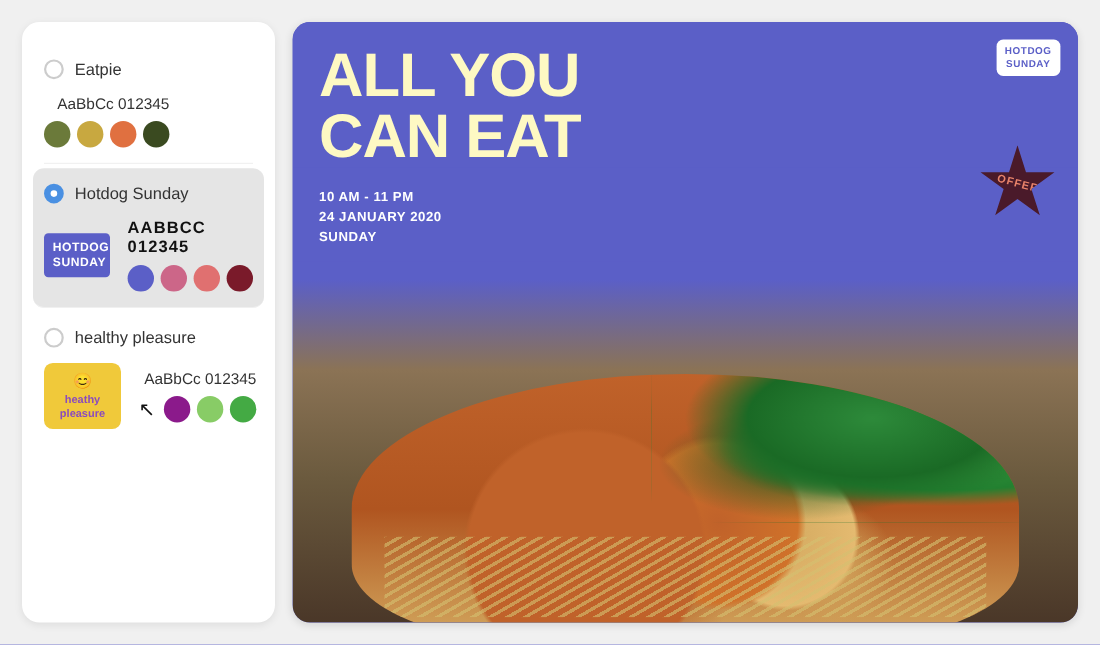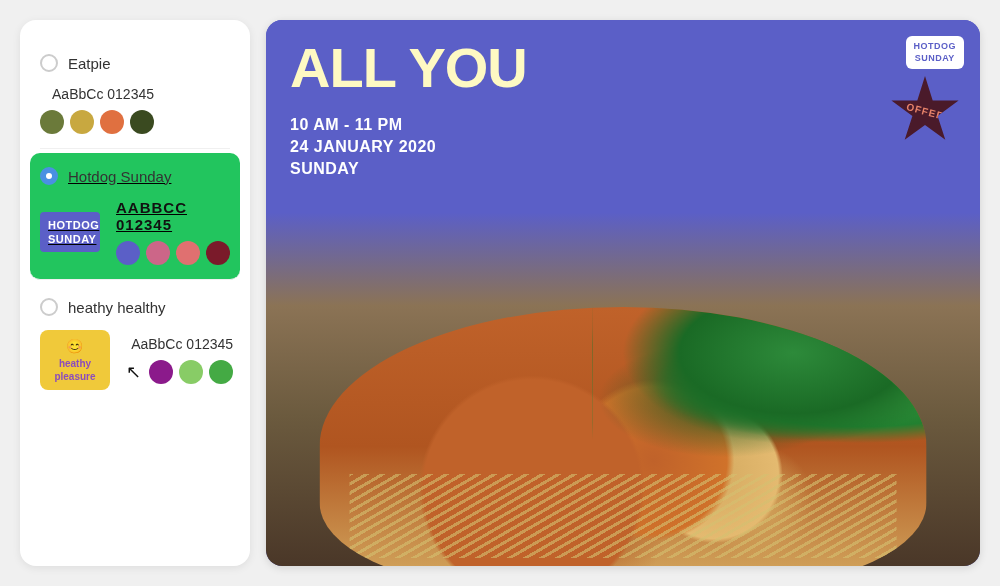--- a/index.html
+++ b/index.html
@@ -99,25 +99,24 @@
       display: flex;
       gap: 6px;
     }
     .swatch {
       width: 24px;
       height: 24px;
       border-radius: 50%;
     }
     
     .brand-section.active {
-      background: #22c55e;
+      background: #e5e5e5;
       border-radius: 10px;
       padding: 14px 10px;
       margin: 0 -10px;
-      text-decoration: underline;
     }
     .brand-logo-hotdog {
       background: #5b5fc7;
       color: white;
       font-weight: 900;
       font-size: 11px;
       padding: 6px 8px;
       border-radius: 4px;
       line-height: 1.3;
       width: 60px;
@@ -208,21 +207,21 @@
       text-transform: uppercase;
       line-height: 1.1;
     }
     .poster-details {
       display: flex;
       flex-direction: column;
       gap: 4px;
       padding-top: 4px;
     }
     .poster-detail-text {
-      font-size: 16px;
+      font-size: 12px;
       font-weight: 700;
       color: white;
       text-transform: uppercase;
       letter-spacing: 0.5px;
     }
     .poster-lines {
       display: flex;
       flex-direction: column;
       gap: 3px;
       margin-top: 6px;
@@ -360,21 +359,21 @@
             <div class="swatch" style="background:#e07070"></div>
             <div class="swatch" style="background:#7a1a2a"></div>
           </div>
         </div>
       </div>
     </div>
 
     <div class="brand-section">
       <div class="brand-header">
         <div class="radio-circle"></div>
-        <span class="brand-name">heathy healthy</span>
+        <span class="brand-name">healthy pleasure</span>
       </div>
       <div class="brand-content">
         <div class="brand-logo-healthy">
           <div class="smile-face">😊</div>
           <div>heathy</div>
           <div>pleasure</div>
         </div>
         <div class="brand-info">
           <span class="font-sample">AaBbCc 012345</span>
           <div class="color-swatches">
@@ -392,20 +391,21 @@
   </div>
 
   <div class="right-panel">
     <div class="poster-top">
       <div class="poster-logo">
         <span>HOTDOG</span><br>
         <span>SUNDAY</span>
       </div>
       <div class="poster-title">
         <span>ALL YOU</span><br>
+        <span>CAN EAT</span>
       </div>
     </div>
     <div class="poster-middle">
       <div class="poster-details">
         <span class="poster-detail-text">10 AM - 11 PM</span>
         <span class="poster-detail-text">24 January 2020</span>
         <span class="poster-detail-text">SUNDAY</span>
       </div>
       <div class="offer-badge">
         <span class="offer-badge-text">OFFER</span>

